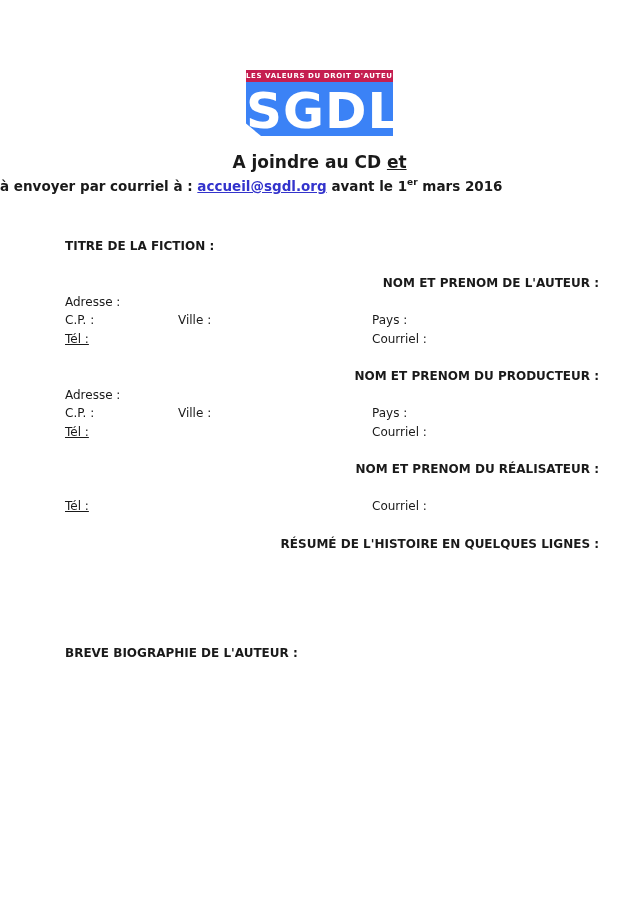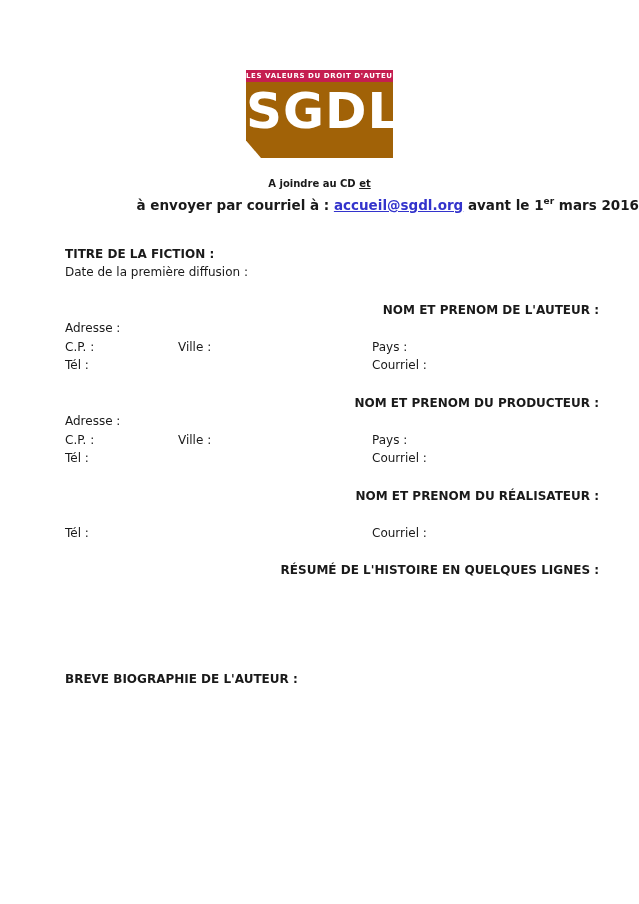--- a/index.html
+++ b/index.html
@@ -21,93 +21,91 @@
     font-size: 7px;
     font-weight: bold;
     letter-spacing: 0.6px;
     text-align: center;
     line-height: 12px;
     height: 12px;
     white-space: nowrap;
     overflow: hidden;
   }
   .logo-box {
-    background: #a16207;
+    background: #3b82f6;
     color: #ffffff;
-    height: 76px;
+    height: 54px;
     font-size: 50px;
     font-weight: bold;
     letter-spacing: 1px;
     text-align: center;
     line-height: 58px;
     clip-path: polygon(0 0, 100% 0, 100% 100%, 15px 100%, 0 77%);
   }
 
   
   .title {
     margin-top: 38px;
     text-align: center;
     color: #9B194B;
     font-size: 19px;
     font-weight: bold;
     line-height: 21px;
   }
   .sub1 {
     margin-top: 17px;
     text-align: center;
-    font-size: 10px;
+    font-size: 17px;
     font-weight: bold;
     line-height: 18px;
   }
   .sub2 {
-    text-align: right;
+    text-align: left;
     font-size: 13.5px;
     font-weight: bold;
-    line-height: 16px;
-    padding-left: 20px;
+    line-height: 22px;
   }
   .u { text-decoration: underline; }
   .email-link { color: #3333CC; text-decoration: underline; font-weight: bold; cursor: pointer; }
   .sup { font-size: 9px; vertical-align: super; font-weight: bold; }
 
   
   .form {
-    margin-top: 32px;
+    margin-top: 40px;
     padding-left: 65px;
     padding-right: 40px;
     font-size: 12px;
   }
   .row { height: 18.5px; line-height: 18.5px; white-space: nowrap; }
   .heading { font-weight: bold; }
   .gap { margin-top: 19px; text-align: right; }
   .gap2 { margin-top: 18.5px; }
   .gap-big { margin-top: 90.5px; }
   .col-cp   { display: inline-block; width: 113px; }
   .col-ville{ display: inline-block; width: 194px; }
-  .col-tel  { display: inline-block; width: 307px; }
+  .col-tel  { display: inline-block; width: 307px; text-decoration: underline; }
 </style>
 </head>
 <body>
 
 <div class="page">
 
   <div class="logo">
     <div class="logo-banner">LES VALEURS DU DROIT D'AUTEUR</div>
     <div class="logo-box">SGDL</div>
   </div>
 
 
   <div class="sub1"><span>A joindre au CD </span><span class="u">et</span></div>
 
   <div class="sub2"><span>à envoyer par courriel à : </span><a class="email-link" href="#">accueil@sgdl.org</a><span> avant le 1</span><span class="sup">er</span><span> mars 2016</span></div>
 
   <div class="form">
 
     <div class="row heading">TITRE DE LA FICTION :</div>
-    <div class="row">Date de la première diffusion :</div>
 
     <div class="row heading gap">NOM ET PRENOM DE L'AUTEUR :</div>
     <div class="row">Adresse :</div>
     <div class="row">
       <span class="col-cp">C.P. :</span><span class="col-ville">Ville :</span><span>Pays :</span>
     </div>
     <div class="row">
       <span class="col-tel">Tél :</span><span>Courriel :</span>
     </div>
 

